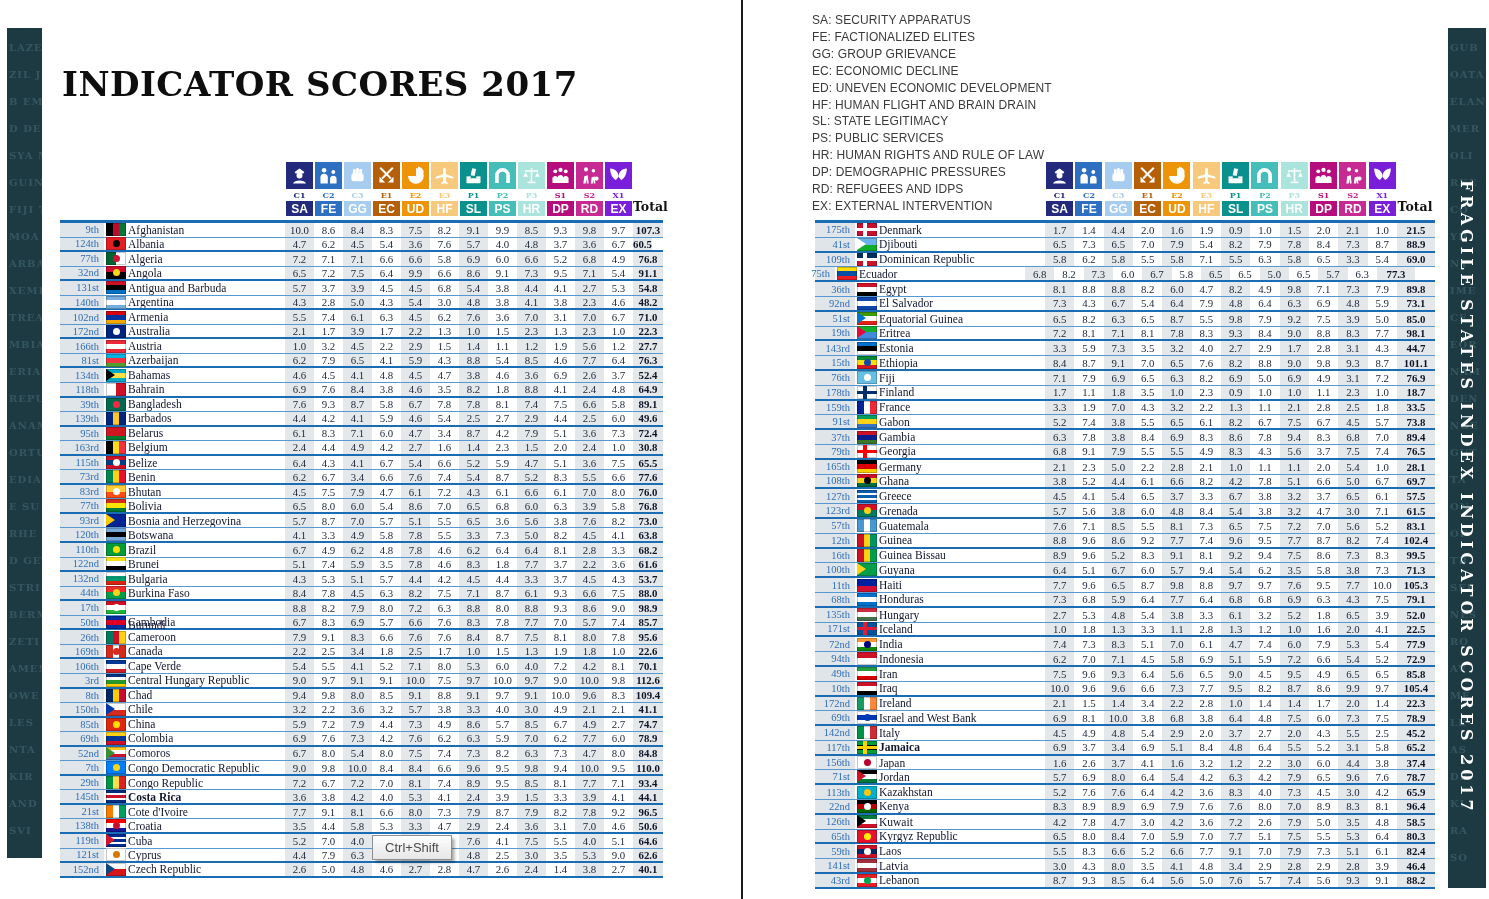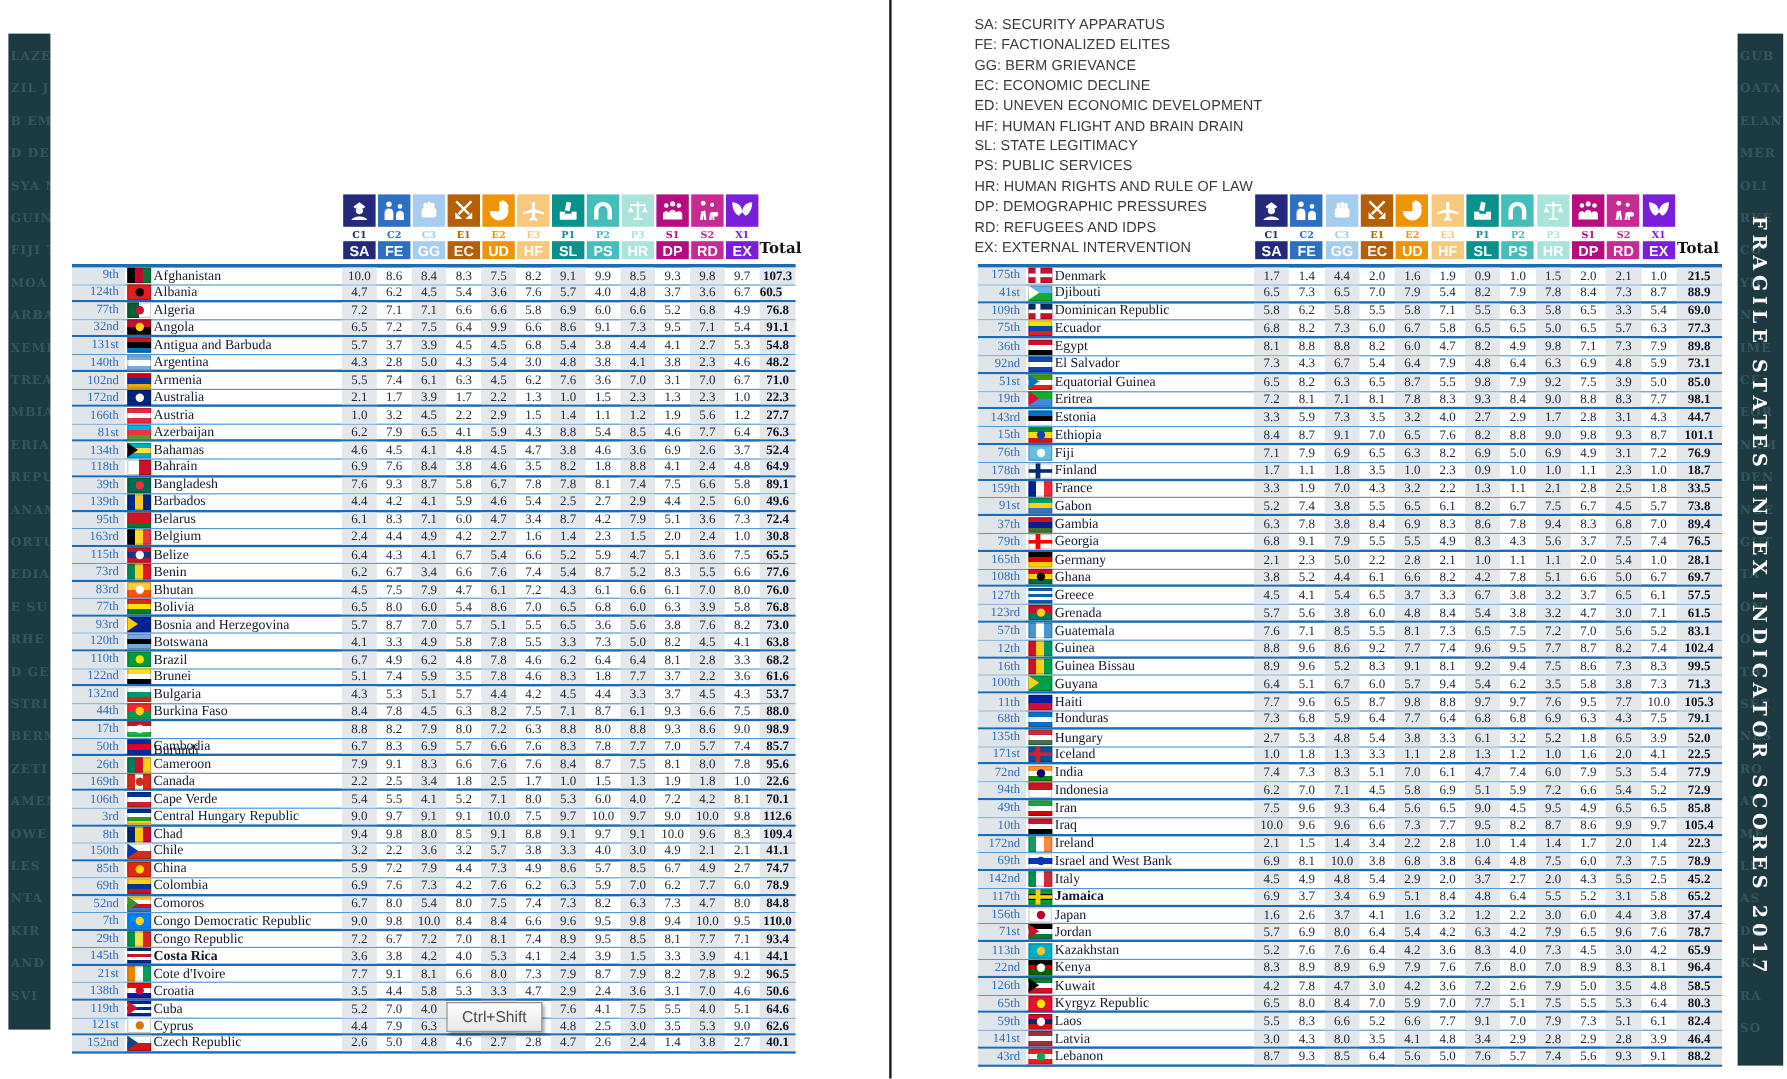--- a/index.html
+++ b/index.html
@@ -136,25 +136,26 @@
         <div>DE</div>
         <div>KI</div>
         <div>RA</div>
         <div>SO</div>
       </div>
     <div class="vtitle">FRAGILE STATES INDEX INDICATOR SCORES 2017</div>
   </div>
 
   <div class="gutter"></div>
 
+  <h1 class="title">INDICATOR SCORES 2017</h1>
 
   <div class="legend" id="legend">
       <div>SA: SECURITY APPARATUS</div>
       <div>FE: FACTIONALIZED ELITES</div>
-      <div>GG: BERM GRIEVANCE</div>
+      <div>GG: GROUP GRIEVANCE</div>
       <div>EC: ECONOMIC DECLINE</div>
       <div>ED: UNEVEN ECONOMIC DEVELOPMENT</div>
       <div>HF: HUMAN FLIGHT AND BRAIN DRAIN</div>
       <div>SL: STATE LEGITIMACY</div>
       <div>PS: PUBLIC SERVICES</div>
       <div>HR: HUMAN RIGHTS AND RULE OF LAW</div>
       <div>DP: DEMOGRAPHIC PRESSURES</div>
       <div>RD: REFUGEES AND IDPS</div>
       <div>EX: EXTERNAL INTERVENTION</div>
     </div>
@@ -1448,21 +1449,21 @@
         <span class="cell score" style="width: 29.33px;">7.1</span>
         <span class="cell score stripe" style="width: 29.33px;">5.5</span>
         <span class="cell score" style="width: 29.33px;">6.3</span>
         <span class="cell score stripe" style="width: 29.33px;">5.8</span>
         <span class="cell score" style="width: 29.33px;">6.5</span>
         <span class="cell score stripe" style="width: 29.33px;">3.3</span>
         <span class="cell score" style="width: 29.33px;">5.4</span>
         <span class="cell totalc" style="width: 38px;">69.0</span>
       </div>
       <div class="row pair-end" style="height: 14.8px;">
-        <span class="cell rank" style="width: 40px;">75th</span>
+        <span class="cell rank" style="width: 20px;">75th</span>
         <span class="cell flagc" style="width: 24px;">
           <span class="flag" style="background: linear-gradient(rgb(255, 221, 0) 0%, rgb(255, 221, 0) 33.3333%, rgb(3, 78, 162) 33.3333%, rgb(3, 78, 162) 66.6667%, rgb(237, 28, 36) 66.6667%, rgb(237, 28, 36) 100%);"></span>
         </span>
         <span class="cell name" style="width: 166px;">Ecuador</span>
         <span class="cell score stripe" style="width: 29.33px;">6.8</span>
         <span class="cell score" style="width: 29.33px;">8.2</span>
         <span class="cell score stripe" style="width: 29.33px;">7.3</span>
         <span class="cell score" style="width: 29.33px;">6.0</span>
         <span class="cell score stripe" style="width: 29.33px;">6.7</span>
         <span class="cell score" style="width: 29.33px;">5.8</span>

